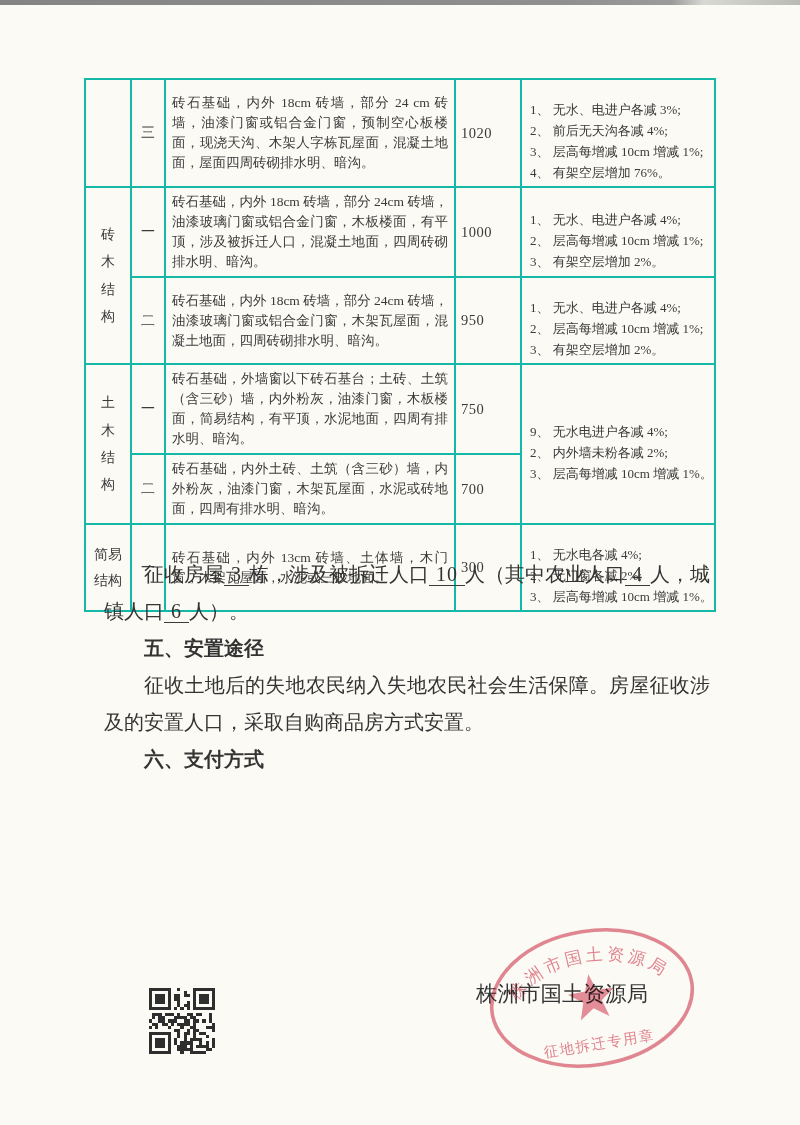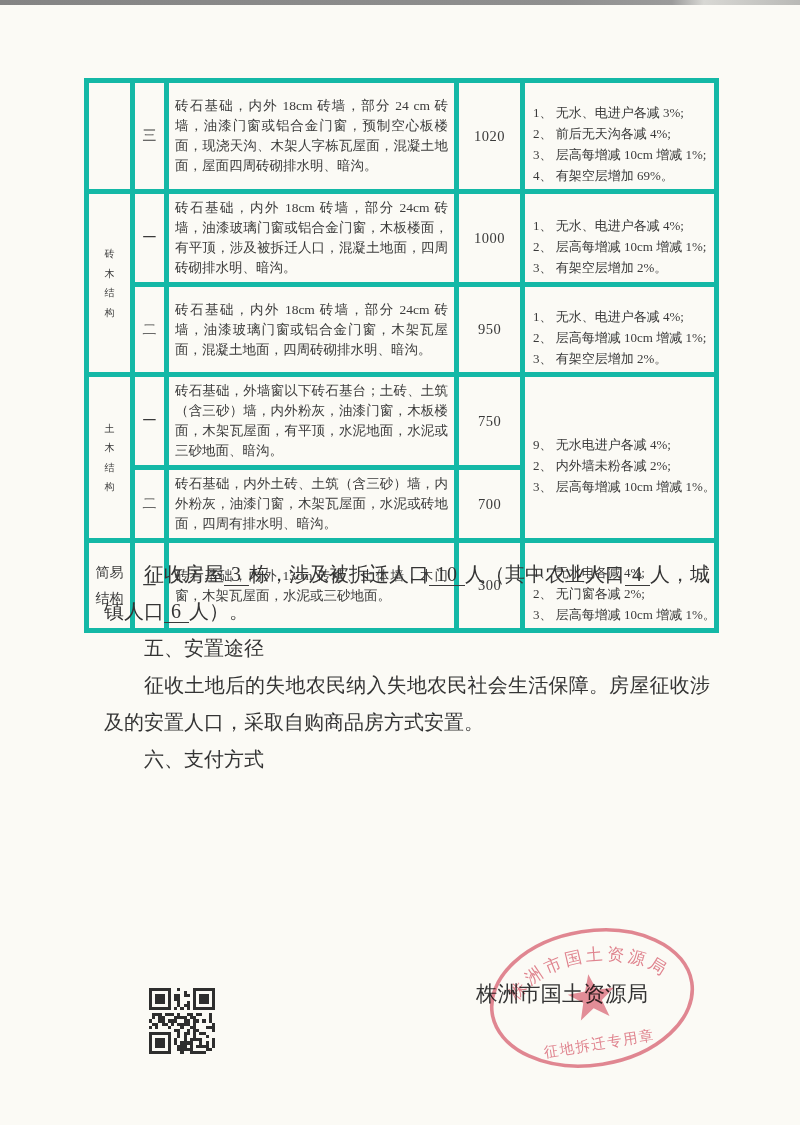--- a/index.html
+++ b/index.html
@@ -14,39 +14,39 @@
     position:absolute;top:0;left:0;width:800px;height:5px;
     background:linear-gradient(to right,#848484 0%,#8f8f8f 70%,#9b9b9b 84%,#d8d8d4 88%,#b9b9b6 100%);
   }
   
   .comp-table{
     position:absolute;left:84px;top:78px;width:630px;
     border-collapse:collapse;table-layout:fixed;
     font-size:13.5px;color:#3a3a3a;
   }
   .comp-table td{
-    border:5px solid #14b8a6;
+    border:2px solid #14b8a6;
     vertical-align:middle;
     padding:3px 5px;
   }
   td.cat{text-align:center;padding:2px 1px;}
-  .vcat{display:block;width:1.05em;margin:0 auto;word-break:break-all;line-height:1.95;font-size:10px;letter-spacing:0;}
+  .vcat{display:block;width:1.05em;margin:0 auto;word-break:break-all;line-height:1.95;font-size:14px;letter-spacing:0;}
   .vcat2{display:block;width:2.1em;margin:0 auto;word-break:break-all;line-height:1.8;font-size:14px;font-family:Liberation Serif, serif;}
   td.grade{text-align:center;font-size:14px;}
   td.desc{font-size:13.5px;line-height:20px;text-align:justify;padding:4px 6px;}
-  td.price{text-align:center;font-size:14.5px;letter-spacing:.5px;}
+  td.price{text-align:left;font-size:14.5px;letter-spacing:.5px;}
   td.notes{font-size:13px;line-height:21px;padding:19px 4px 3px 8px;}
   td.notes div{white-space:nowrap;}
   
   .bodycol{
     position:absolute;left:104px;top:556px;width:606px;
     font-size:20px;line-height:37px;text-align:justify;
   }
   .bodycol p{margin:0;text-indent:2em;}
-  .bodycol .hd{font-weight:normal;text-indent:2em;}
+  .bodycol .hd{font-weight:bold;text-indent:2em;}
   .u{border-bottom:1.5px solid #3a3a3a;padding:0 7px;}
   .num{letter-spacing:1px;}
   
   .signature{
     position:absolute;top:978px;right:152px;
     text-align:right;font-size:21.5px;line-height:33px;
   }
   .signature .date{letter-spacing:1px;padding-right:2px;}
   
   .seal{
@@ -74,21 +74,21 @@
     <td class="cat">
           <span class="vcat"></span>
         </td>
     <td class="grade">三</td>
     <td class="desc">砖石基础，内外 18cm 砖墙，部分 24 cm 砖墙，油漆门窗或铝合金门窗，预制空心板楼面，现浇天沟、木架人字栋瓦屋面，混凝土地面，屋面四周砖砌排水明、暗沟。</td>
     <td class="price">1020</td>
     <td class="notes">
       <div>1、 无水、电进户各减 3%;</div>
       <div>2、 前后无天沟各减 4%;</div>
       <div>3、 层高每增减 10cm 增减 1%;</div>
-      <div>4、 有架空层增加 69%。</div>
+      <div>4、 有架空层增加 76%。</div>
     </td>
   </tr>
   <tr style="height:85px;">
     <td class="cat" rowspan="2">
           <span class="vcat">砖木结构</span>
         </td>
     <td class="grade">一</td>
     <td class="desc">砖石基础，内外 18cm 砖墙，部分 24cm 砖墙，油漆玻璃门窗或铝合金门窗，木板楼面，有平顶，涉及被拆迁人口，混凝土地面，四周砖砌排水明、暗沟。</td>
     <td class="price">1000</td>
     <td class="notes">
@@ -105,21 +105,21 @@
       <div>1、 无水、电进户各减 4%;</div>
       <div>2、 层高每增减 10cm 增减 1%;</div>
       <div>3、 有架空层增加 2%。</div>
     </td>
   </tr>
   <tr style="height:88px;">
     <td class="cat" rowspan="2">
           <span class="vcat">土木结构</span>
         </td>
     <td class="grade">一</td>
-    <td class="desc">砖石基础，外墙窗以下砖石基台；土砖、土筑（含三砂）墙，内外粉灰，油漆门窗，木板楼面，木架瓦屋面，有平顶，水泥地面，水泥或三砂地面、暗沟。</td>
+    <td class="desc">砖石基础，外墙窗以下砖石基台；土砖、土筑（含三砂）墙，内外粉灰，油漆门窗，木板楼面，简易结构，有平顶，水泥地面，四周有排水明、暗沟。</td>
     <td class="price">750</td>
     <td class="notes" rowspan="2">
       <div>9、 无水电进户各减 4%;</div>
       <div>2、 内外墙未粉各减 2%;</div>
       <div>3、 层高每增减 10cm 增减 1%。</div>
     </td>
   </tr>
   <tr style="height:62px;">
     <td class="grade">二</td>
     <td class="desc">砖石基础，内外土砖、土筑（含三砂）墙，内外粉灰，油漆门窗，木架瓦屋面，水泥或砖地面，四周有排水明、暗沟。</td>

